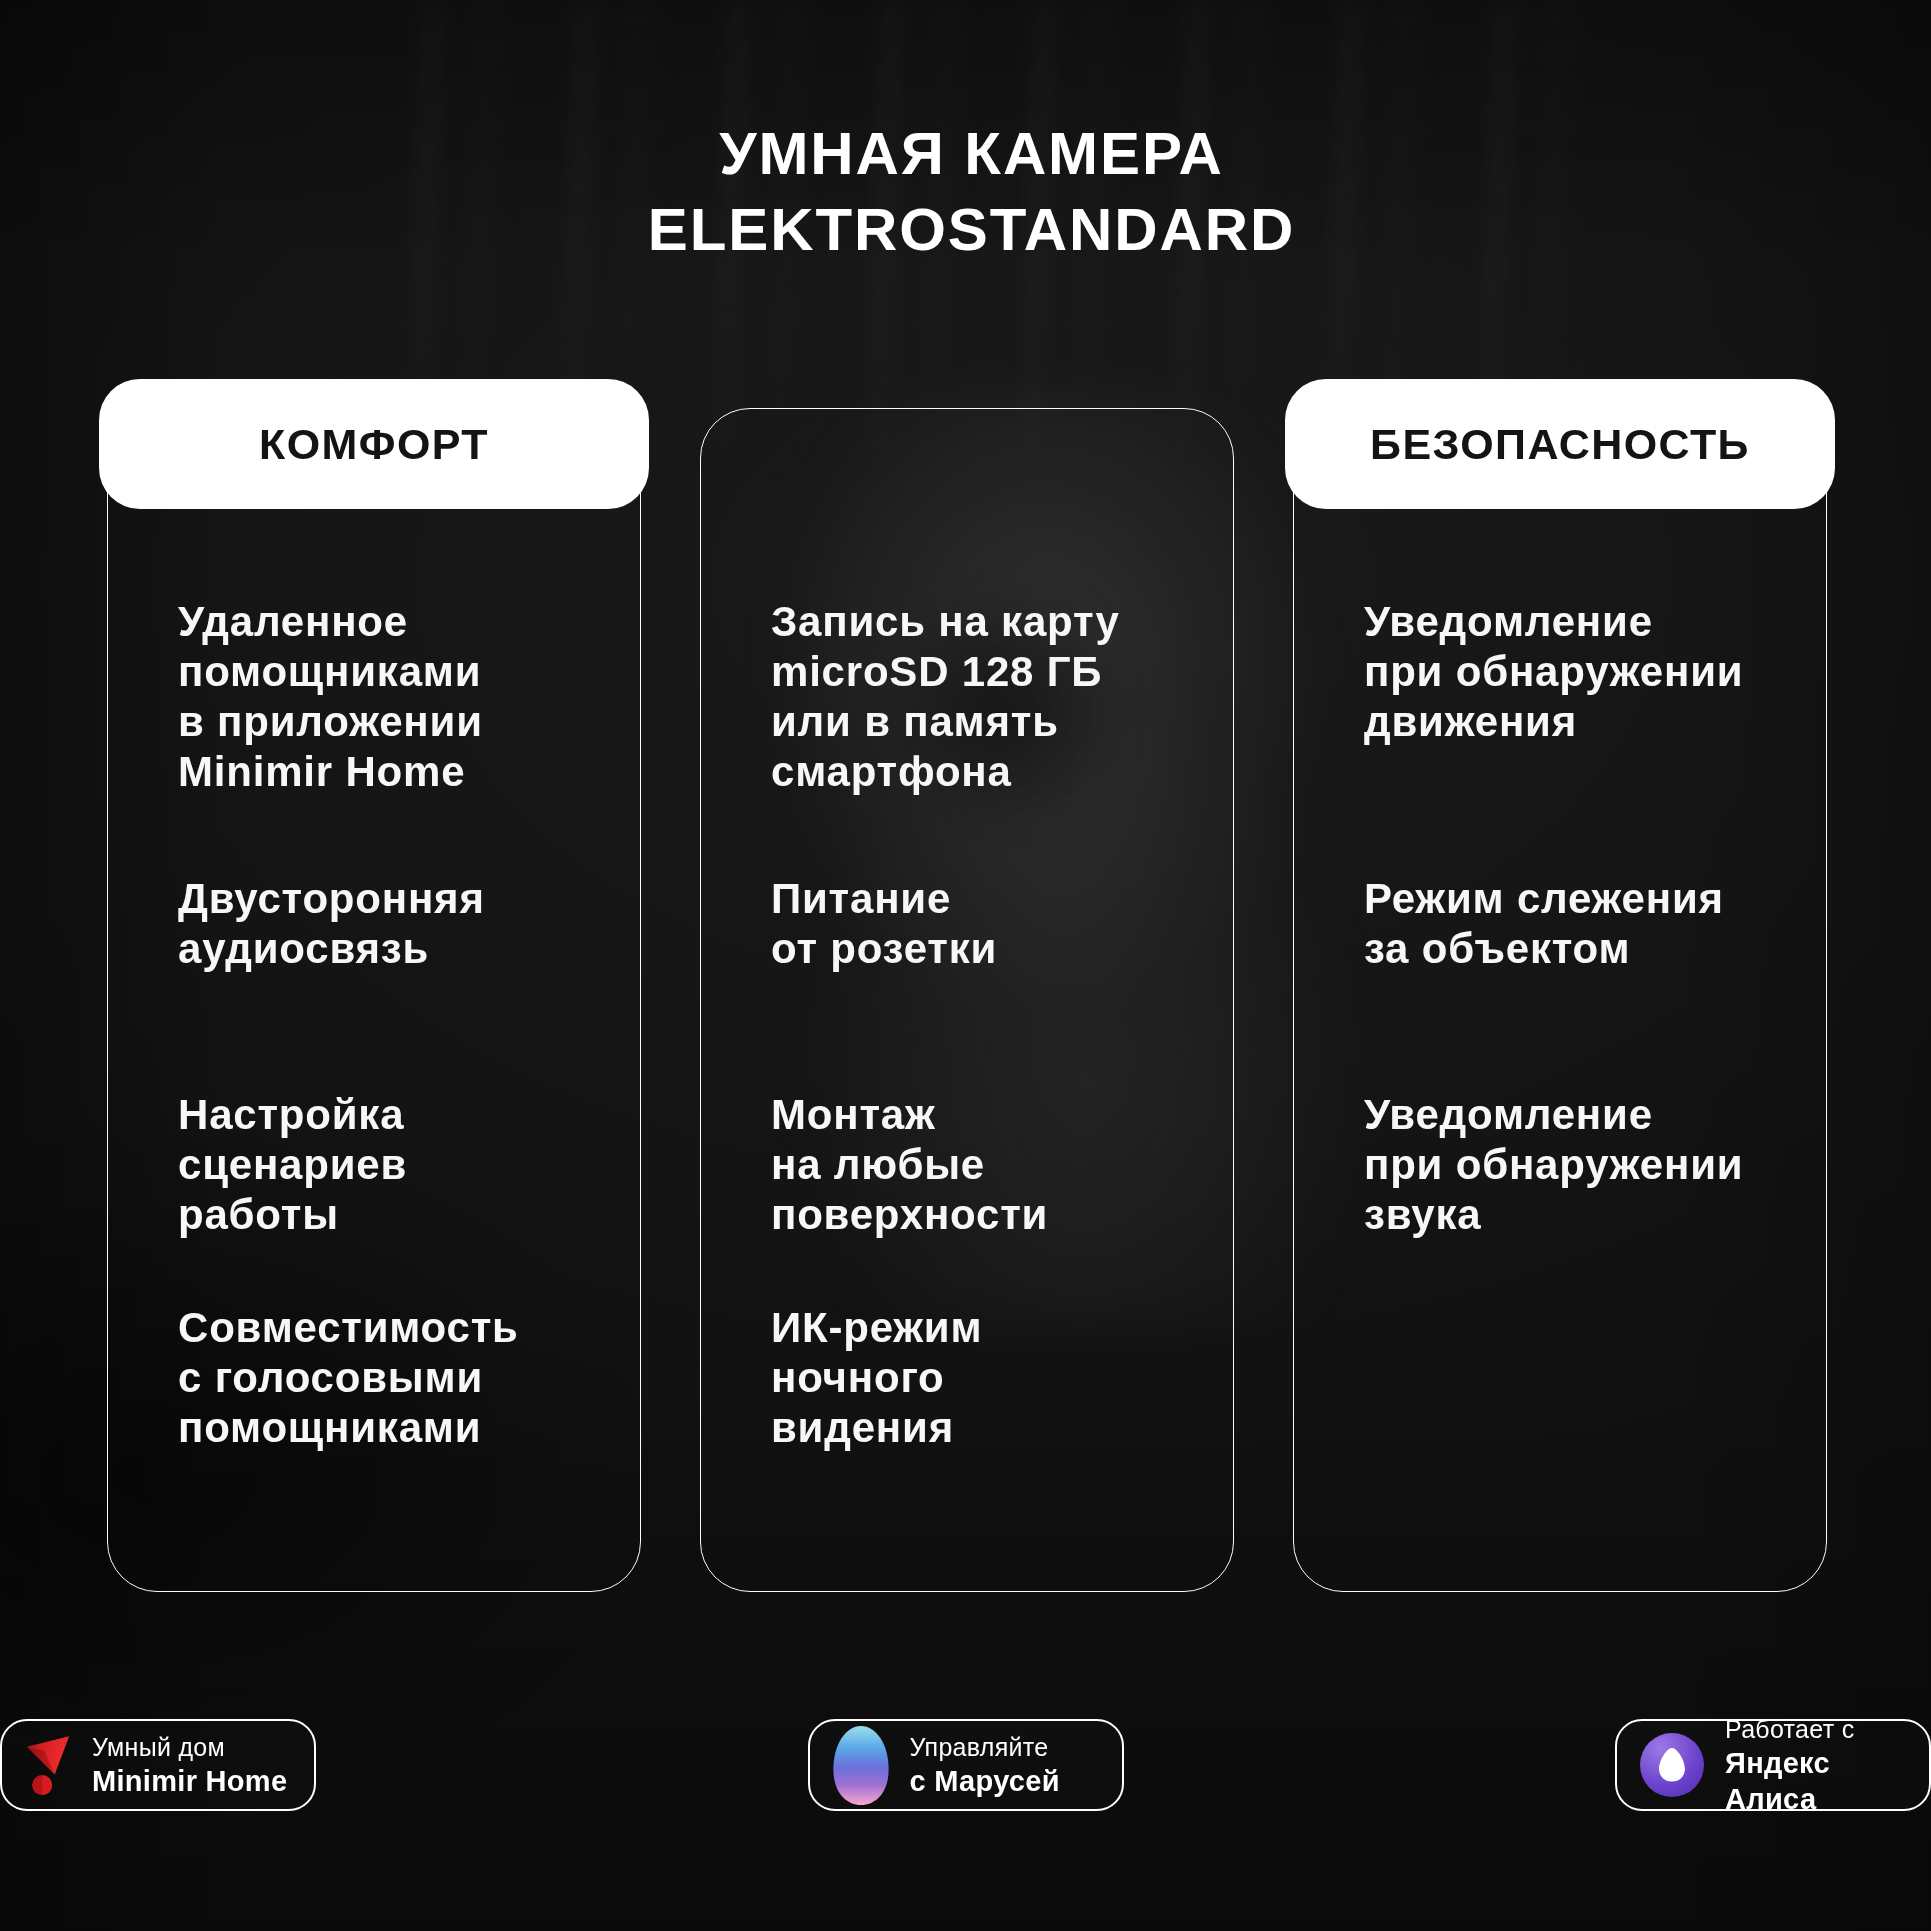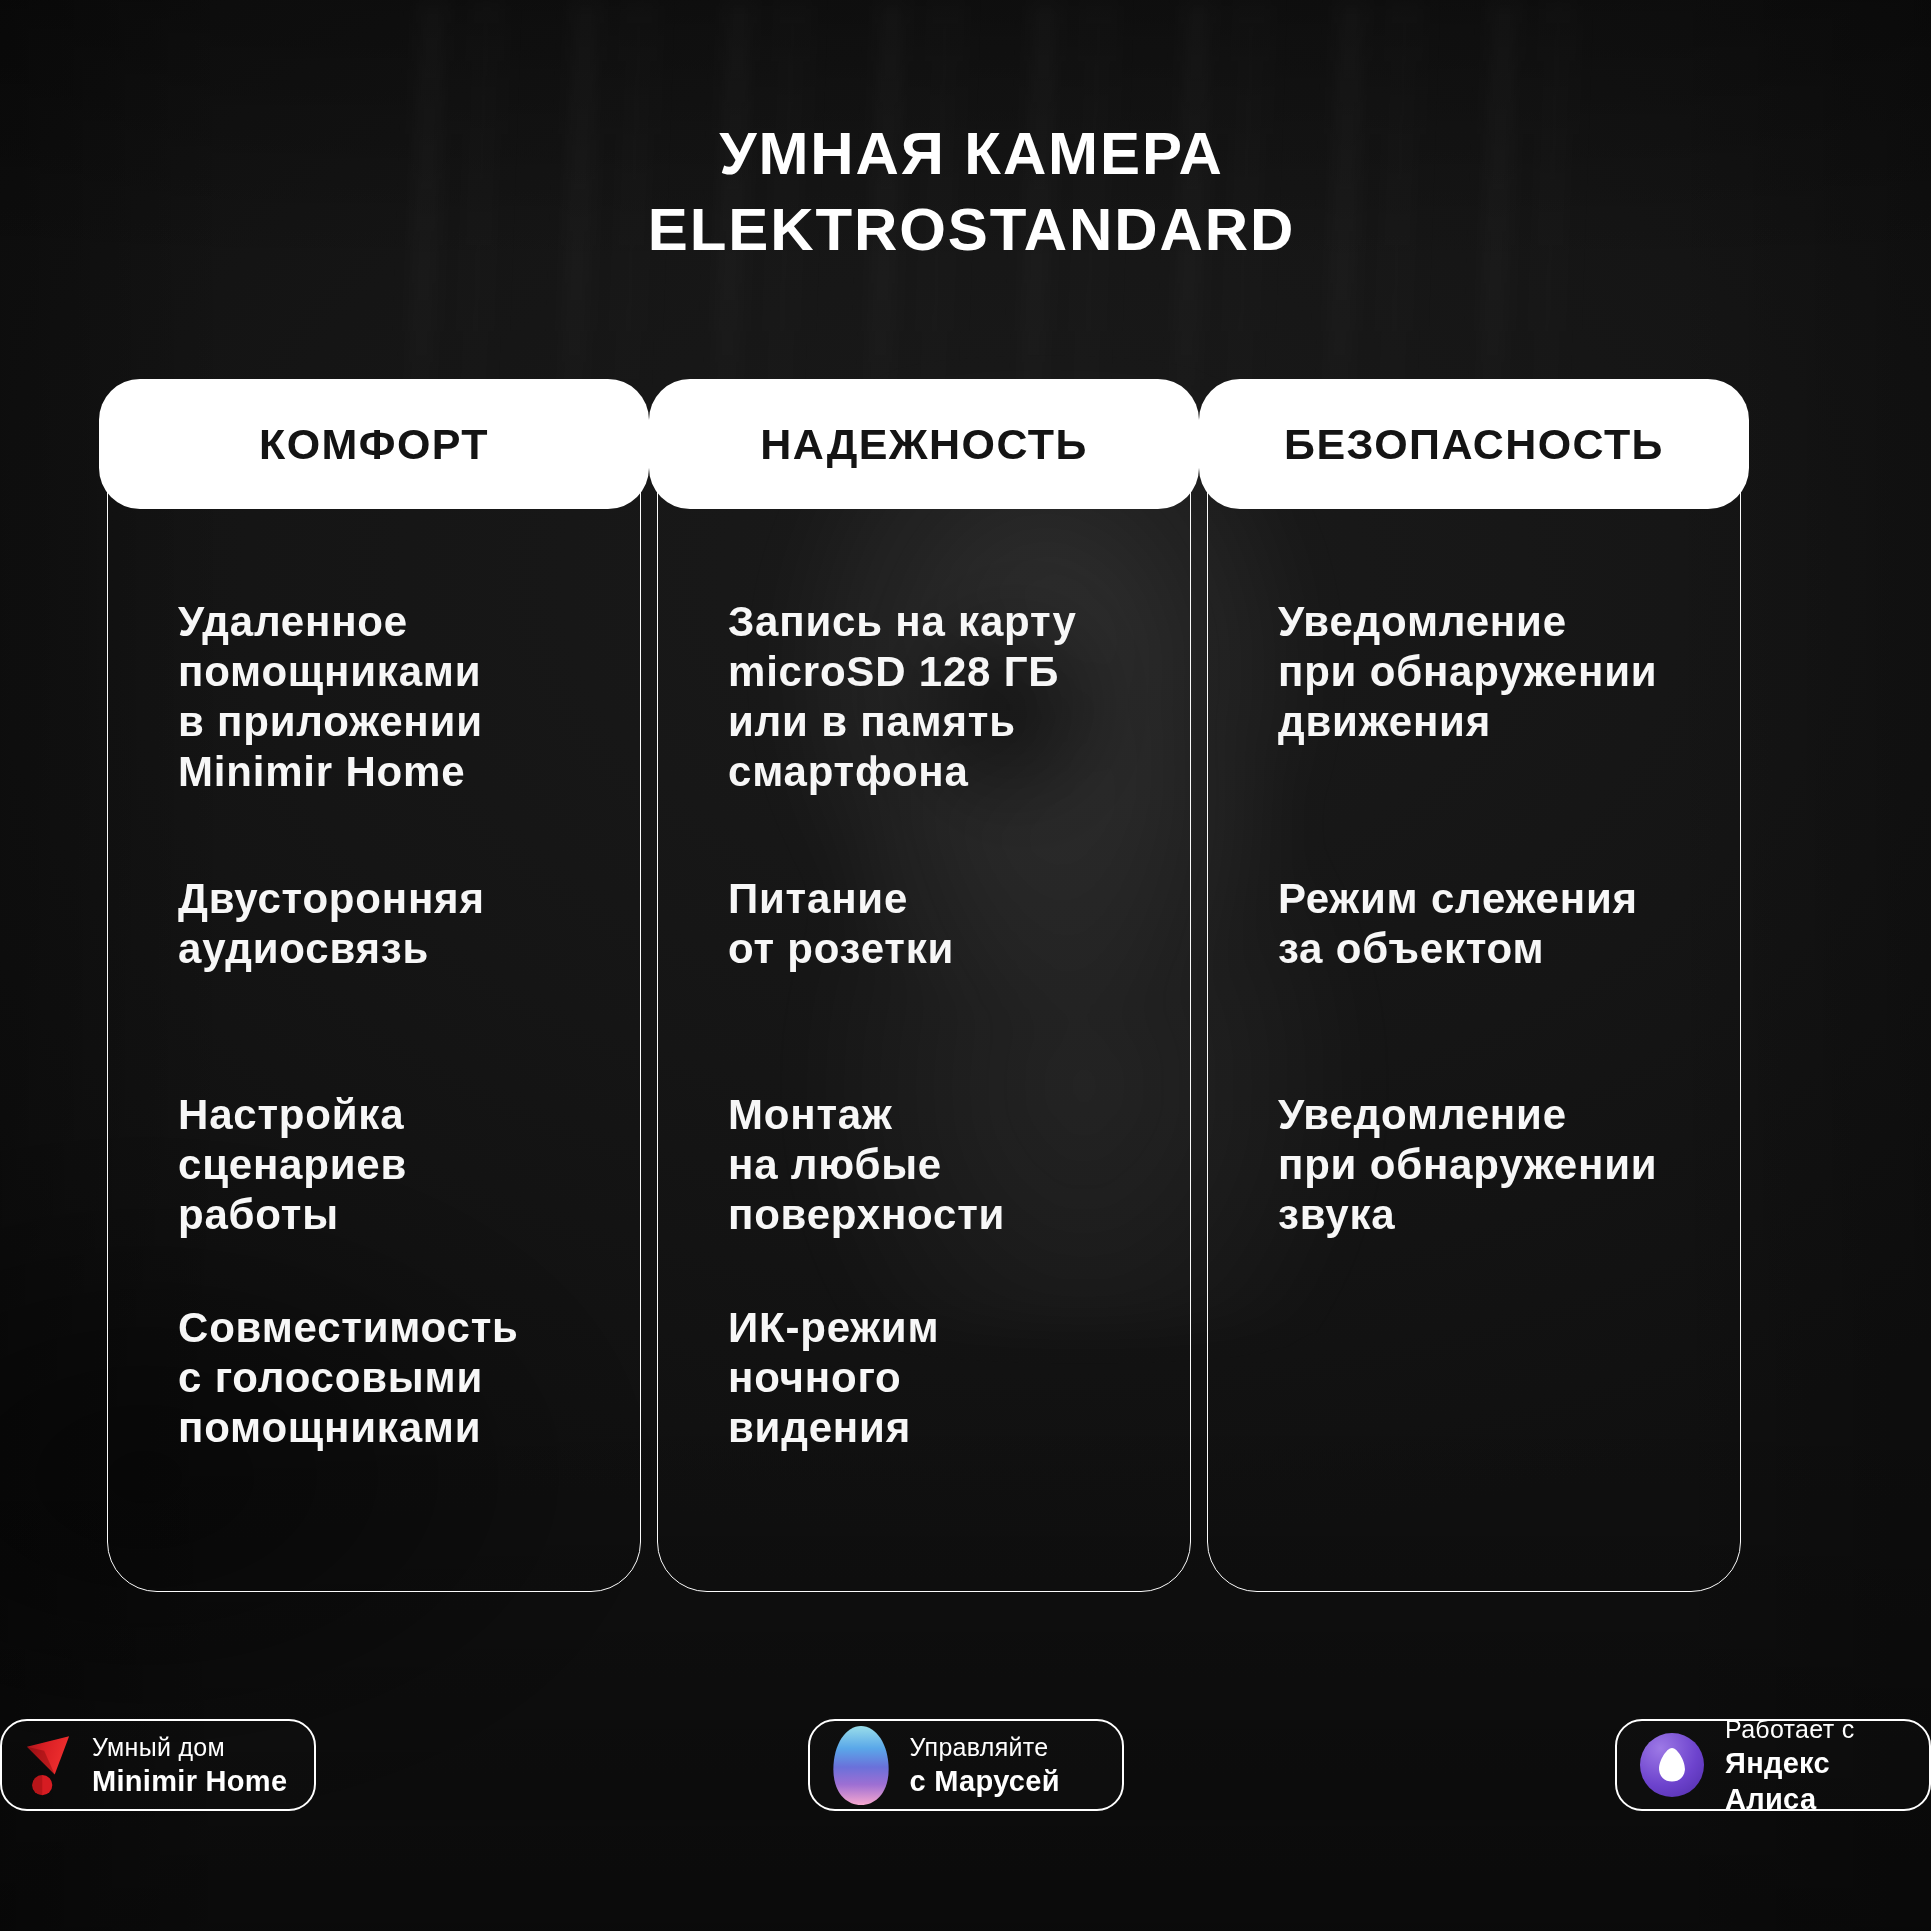--- a/index.html
+++ b/index.html
@@ -49,21 +49,21 @@
   .title {
     position: absolute; top: 116px; left: 6px; width: 100%;
     text-align: center; color: #ffffff;
     font-size: 60px; line-height: 76px; font-weight: 800; letter-spacing: 1.9px;
   }
 
   
   .columns {
     position: absolute; top: 379px; left: 99px;
     width: 1738px; height: 1218px;
-    display: flex; 
+    display: flex; gap: 43px;
   }
   .col { position: relative; width: 550px; height: 100%; }
   .box {
     position: absolute; top: 29px; left: 7.7px; right: 7.7px; bottom: 4.8px;
     border: 1.9px solid #fbfbfb; border-radius: 50px;
   }
   .pill {
     position: absolute; top: 0; left: 0; right: 0; height: 130px;
     background: #ffffff; border-radius: 41px;
     display: flex; align-items: center; justify-content: center;
@@ -125,21 +125,20 @@
       <div class="item i3">Настройка
 сценариев
 работы</div>
       <div class="item i4">Совместимость
 с голосовыми
 помощниками</div>
     </div>
 
     <div class="col">
       <div class="box"></div>
-      <div class="pill">НАДЕЖНОСТЬ</div>
       <div class="item i1">Запись на карту
 microSD 128 ГБ
 или в память
 смартфона</div>
       <div class="item i2">Питание
 от розетки</div>
       <div class="item i3">Монтаж
 на любые
 поверхности</div>
       <div class="item i4">ИК-режим

